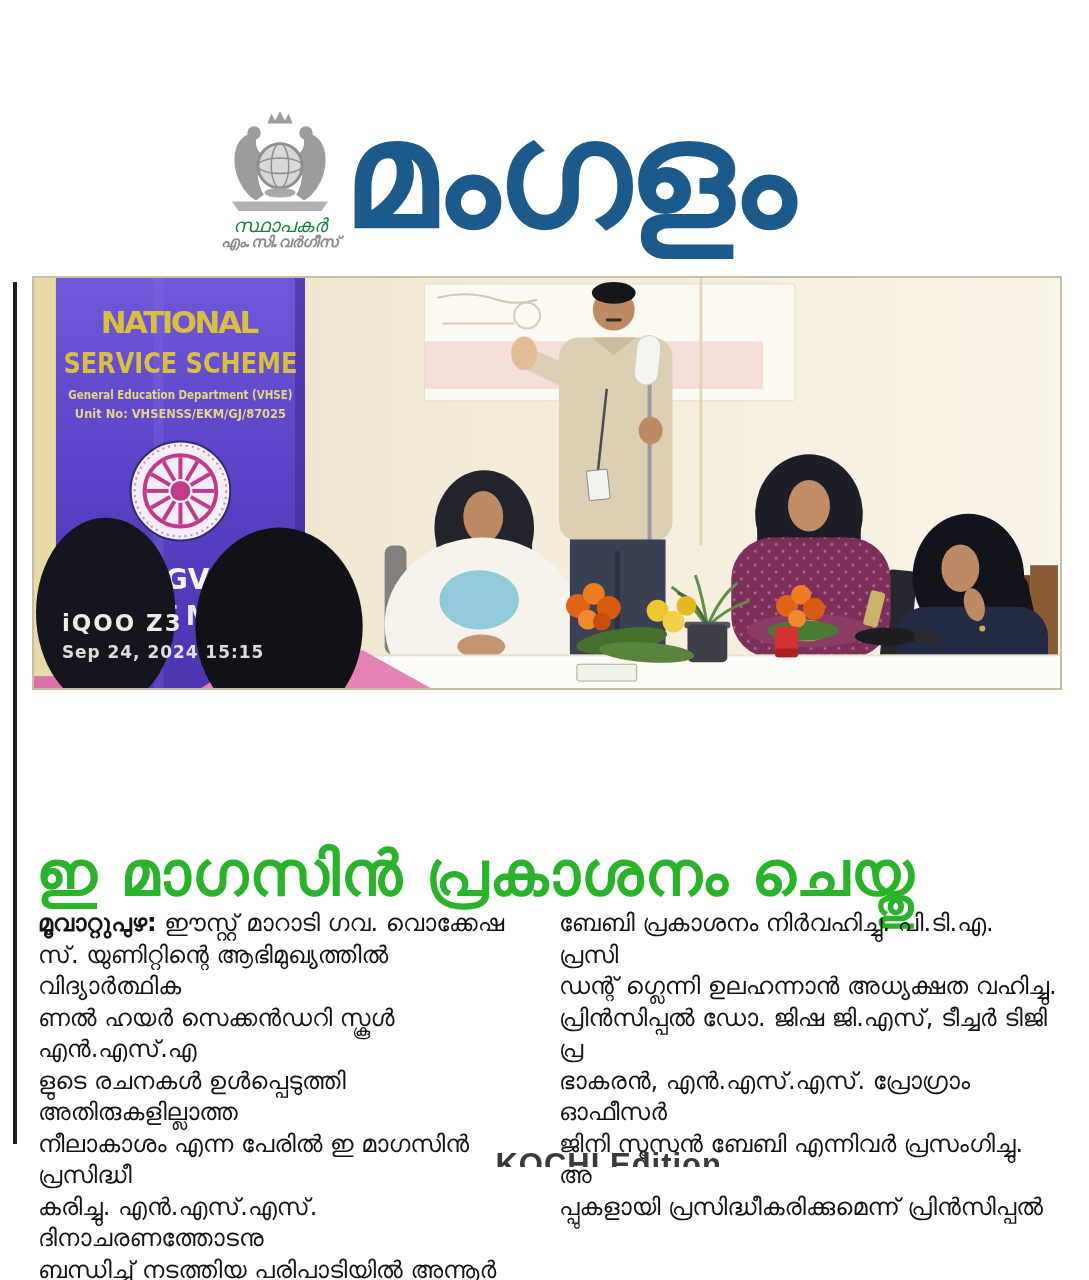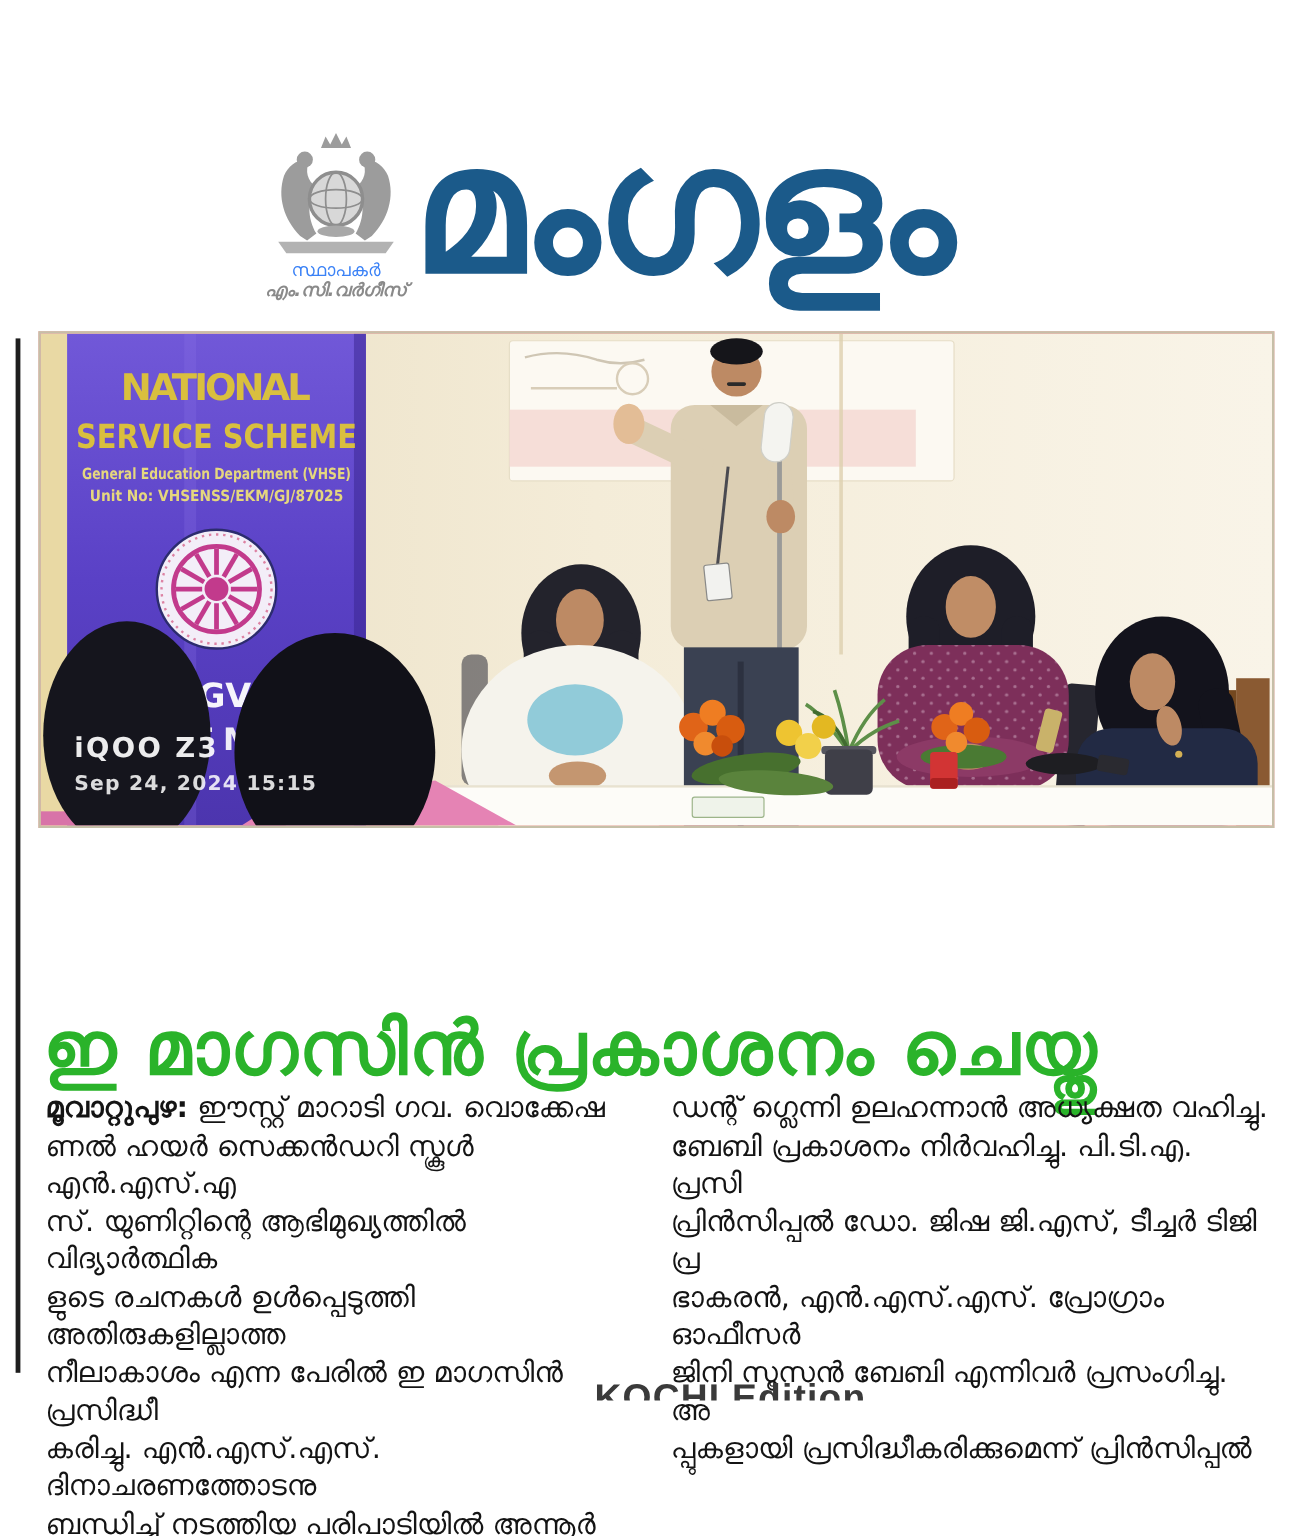--- a/index.html
+++ b/index.html
@@ -2,21 +2,21 @@
 <html><head>
 <meta charset="utf-8">
 <style>
   html,body{margin:0;padding:0;background:#ffffff;}
   .page{
     position:relative;width:1089px;height:1280px;overflow:hidden;
     background:#ffffff;font-family:"DejaVu Sans","Liberation Sans",sans-serif;color:#161616;
   }
   
   .crest{position:absolute;left:205px;top:108px;width:150px;text-align:center;}
-  .crest .founders-small{font-size:15px;color:#3b82f6;line-height:15px;margin-top:2px;}
+  .crest .founders-small{font-size:19px;color:#15803d;line-height:15px;margin-top:2px;font-style:italic;}
   .crest .founders-name{font-size:15px;color:#8a8a8a;line-height:18px;font-weight:600;font-style:italic;}
   .masthead-title{
     position:absolute;left:344px;top:88px;width:720px;height:180px;
     font-size:148px;line-height:175px;font-weight:bold;color:#1b5a8a;letter-spacing:-3px;
     white-space:nowrap;
   }
   
   .photo{
     position:absolute;left:32px;top:276px;width:1030px;height:414px;
     border:2px solid #c6bfa8;box-sizing:border-box;background:#fca5a5;overflow:hidden;
@@ -242,31 +242,31 @@
       <text x="28" y="384" font-size="17" font-weight="bold" fill="#ffffff" opacity="0.85" letter-spacing="1">Sep 24, 2024  15:15</text>
     </svg>
   </div>
 
 
   <div class="headline">ഇ മാഗസിൻ പ്രകാശനം ചെയ്തു</div>
 
   <div class="article">
     <div class="col">
       <div><span class="dateline">മൂവാറ്റുപുഴ:</span><span> ഈസ്റ്റ് മാറാടി ഗവ. വൊക്കേഷ</span></div>
+      <div>സ്. യുണിറ്റിന്റെ ആഭിമുഖ്യത്തിൽ വിദ്യാർത്ഥിക</div>
       <div>ണൽ ഹയർ സെക്കൻഡറി സ്കൂൾ എൻ.എസ്.എ</div>
-      <div>സ്. യുണിറ്റിന്റെ ആഭിമുഖ്യത്തിൽ വിദ്യാർത്ഥിക</div>
       <div>ളുടെ രചനകൾ ഉൾപ്പെടുത്തി അതിരുകളില്ലാത്ത</div>
       <div>നീലാകാശം എന്ന പേരിൽ ഇ മാഗസിൻ പ്രസിദ്ധീ</div>
       <div>കരിച്ചു. എൻ.എസ്.എസ്. ദിനാചരണത്തോടനു</div>
       <div>ബന്ധിച്ച് നടത്തിയ പരിപാടിയിൽ അന്നൂർ ഡെ</div>
 
     </div>
     <div class="col">
+      <div>ബേബി പ്രകാശനം നിർവഹിച്ചു. പി.ടി.എ. പ്രസി</div>
       <div>ഡന്റ് ഗ്ലെന്നി ഉലഹന്നാൻ അധ്യക്ഷത വഹിച്ചു.</div>
-      <div>ബേബി പ്രകാശനം നിർവഹിച്ചു. പി.ടി.എ. പ്രസി</div>
       <div>പ്രിൻസിപ്പൽ ഡോ. ജിഷ ജി.എസ്, ടീച്ചർ ടിജി പ്ര</div>
       <div>ഭാകരൻ, എൻ.എസ്.എസ്. പ്രോഗ്രാം ഓഫീസർ</div>
       <div>ജിനി സൂസൻ ബേബി എന്നിവർ പ്രസംഗിച്ചു. അ</div>
       <div>പ്പുകളായി പ്രസിദ്ധീകരിക്കുമെന്ന് പ്രിൻസിപ്പൽ</div>
 
     </div>
   </div>
 
   <div class="footer-clip">
     <div class="footer-text">KOCHI Edition</div>

